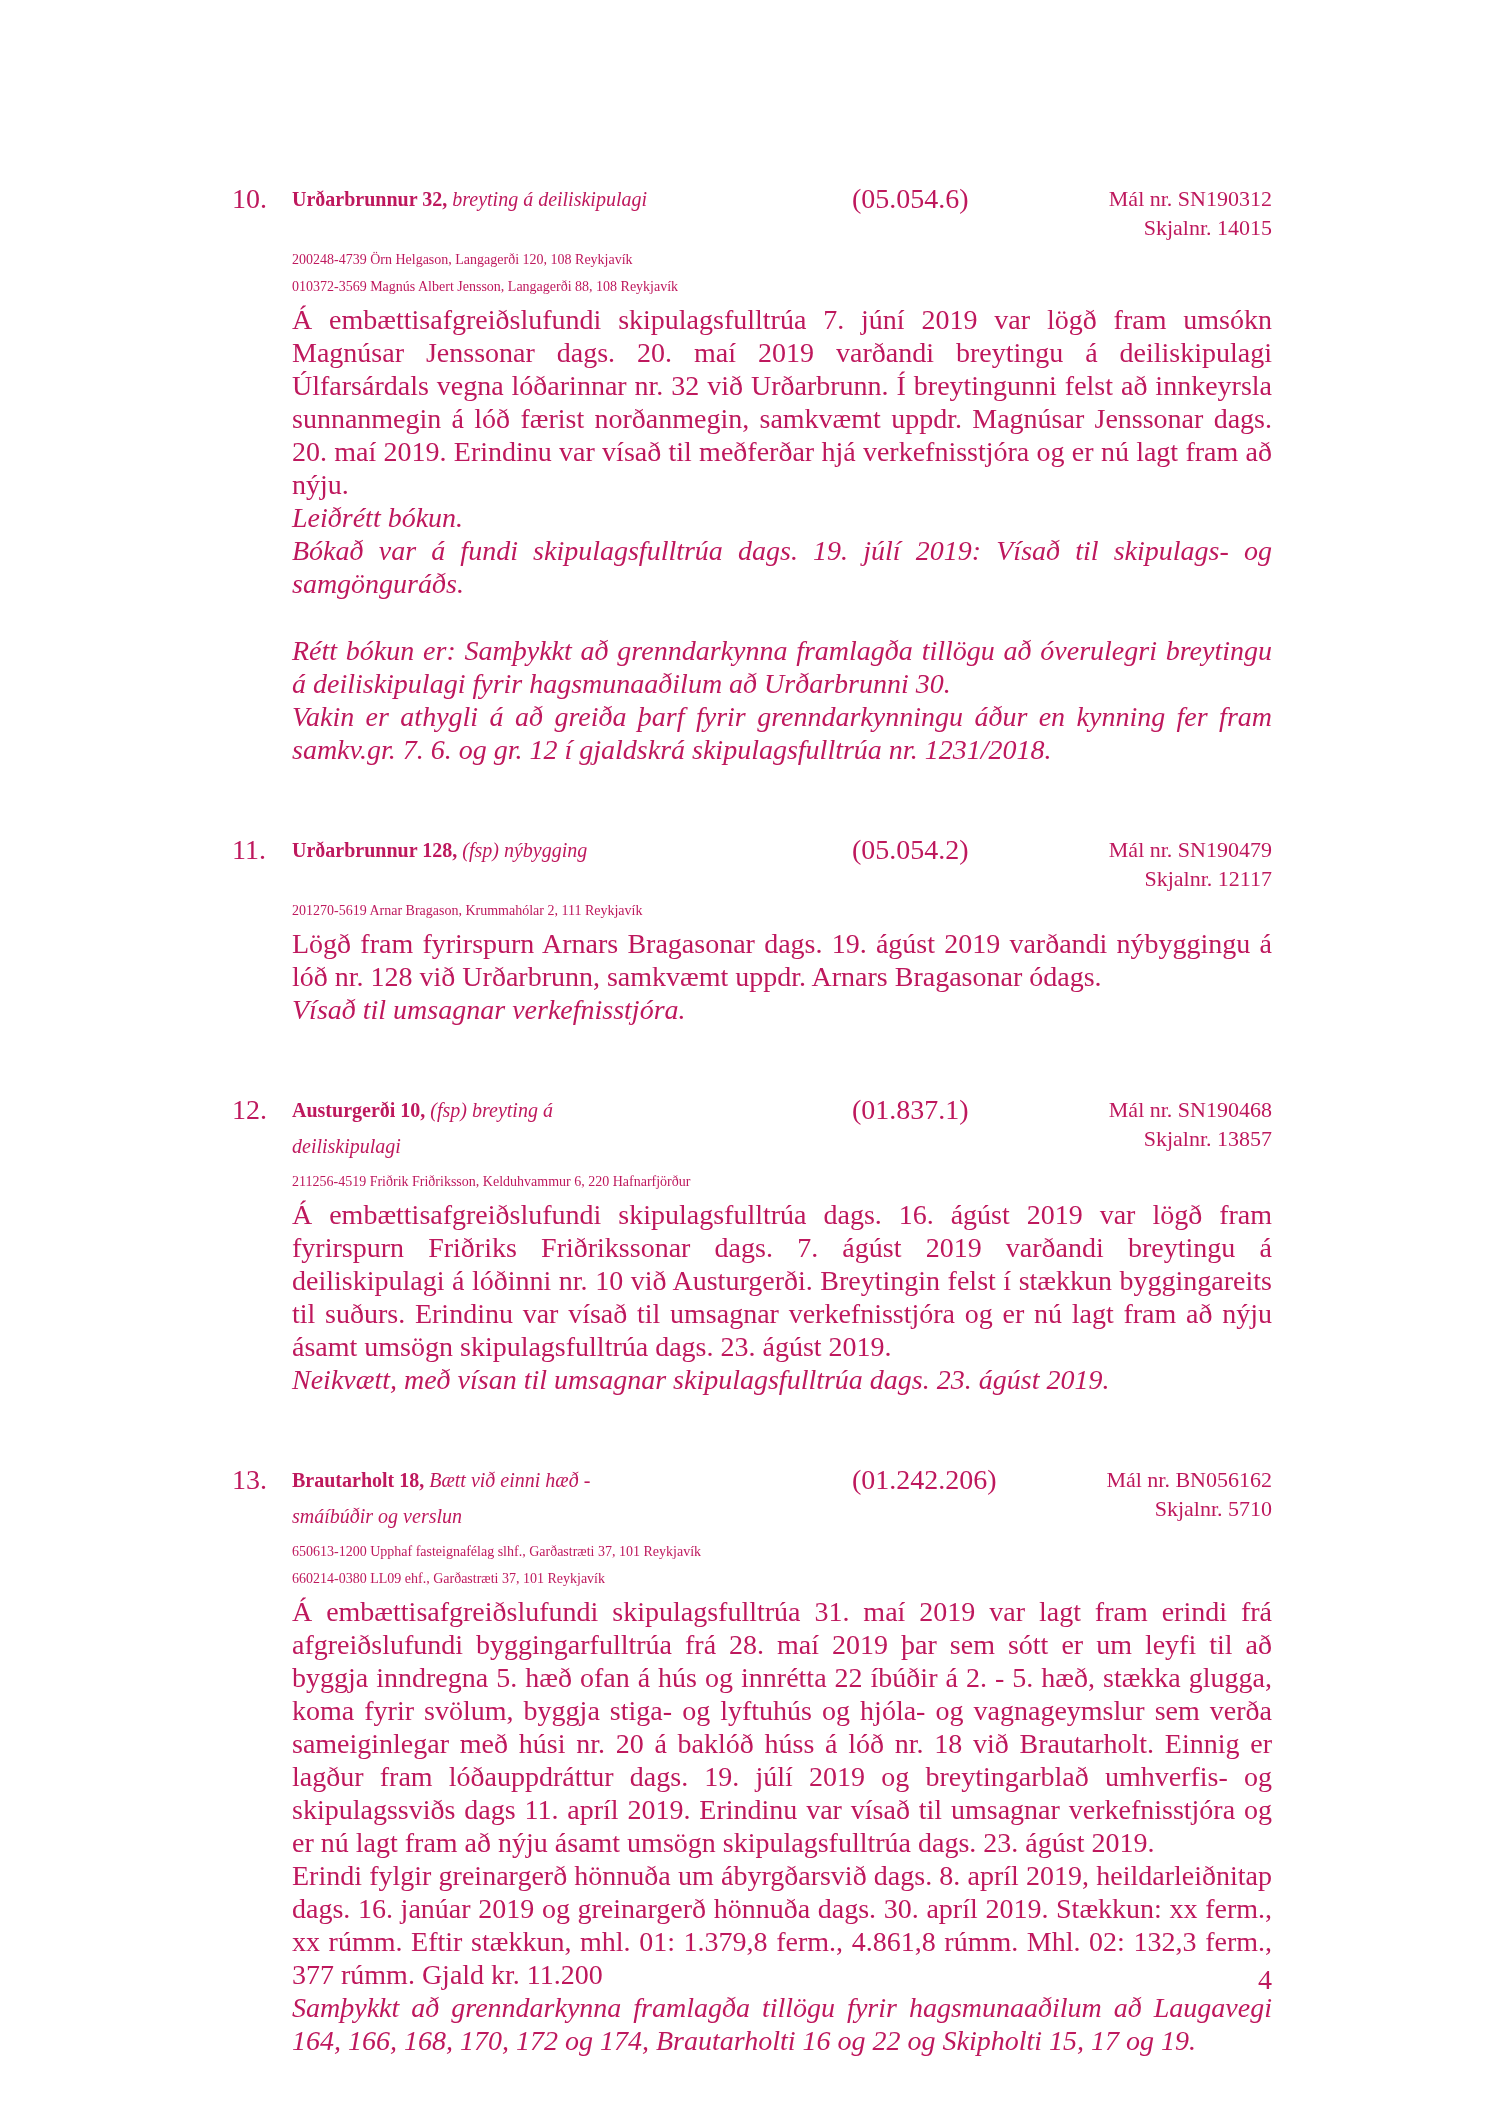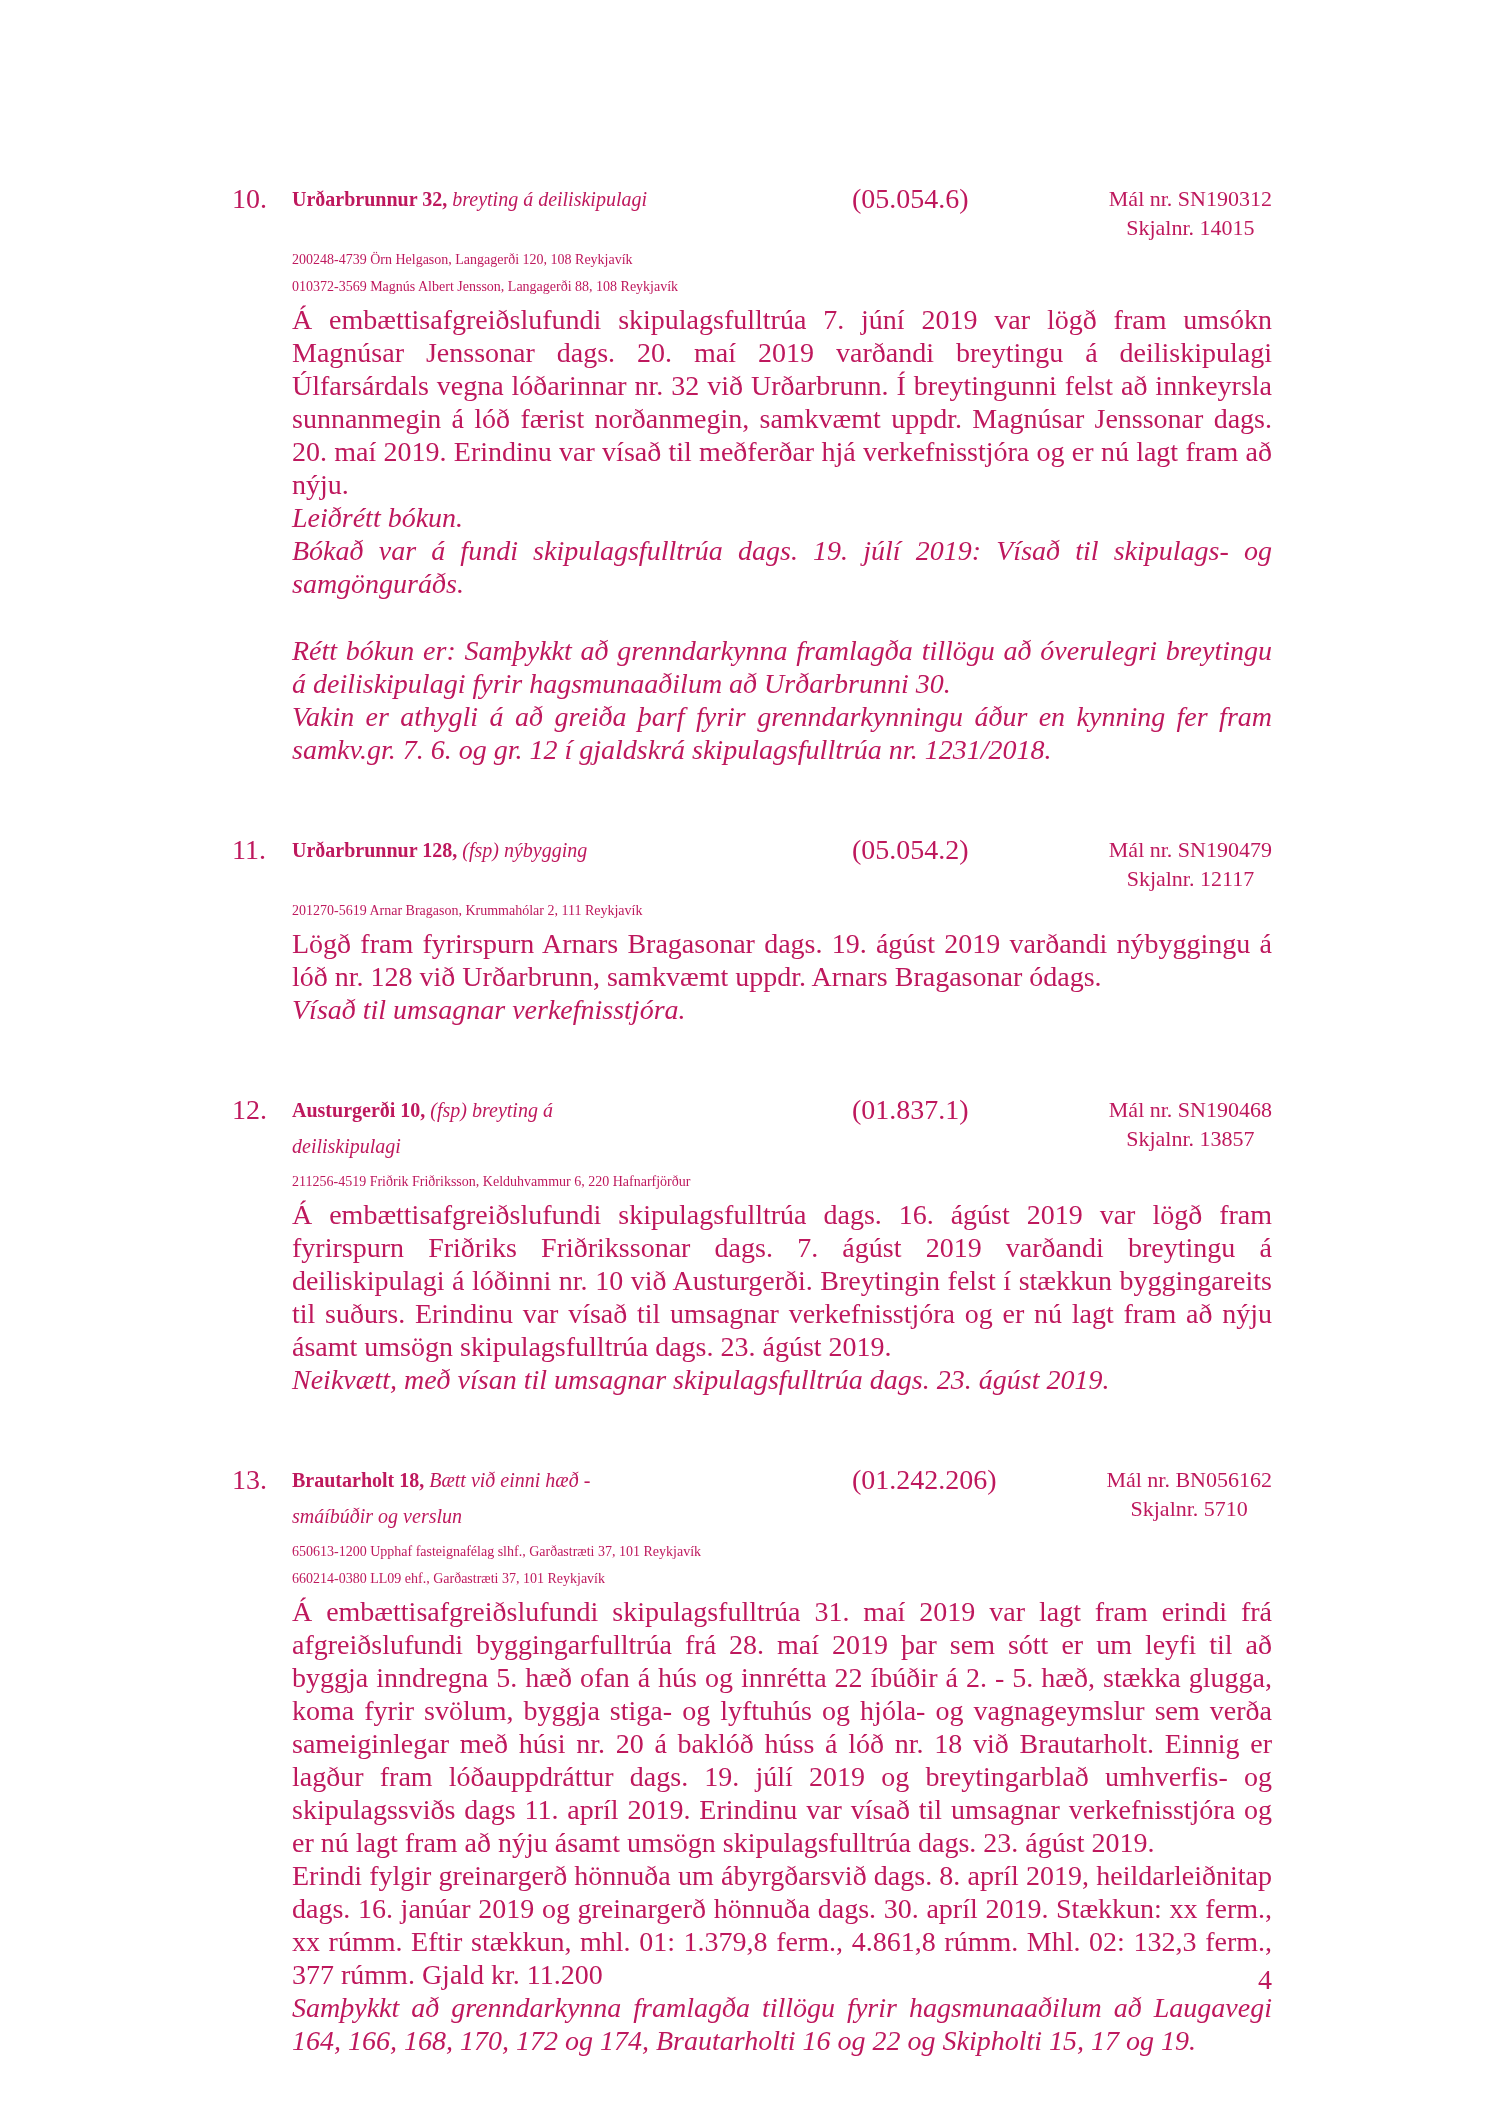--- a/index.html
+++ b/index.html
@@ -38,21 +38,21 @@
   .t-line { white-space: nowrap; }
   .bold { font-weight: bold; }
   .italic { font-style: italic; }
   .item-code {
     font-size: 28px;
     line-height: 36px;
     white-space: nowrap;
   }
   .item-meta {
     margin-left: auto;
-    text-align: center;
+    text-align: right;
     font-size: 22px;
     line-height: 29px;
     padding-top: 3px;
     white-space: nowrap;
   }
   .addresses {
     font-size: 14px;
     line-height: 27px;
     margin-bottom: 3px;
   }

